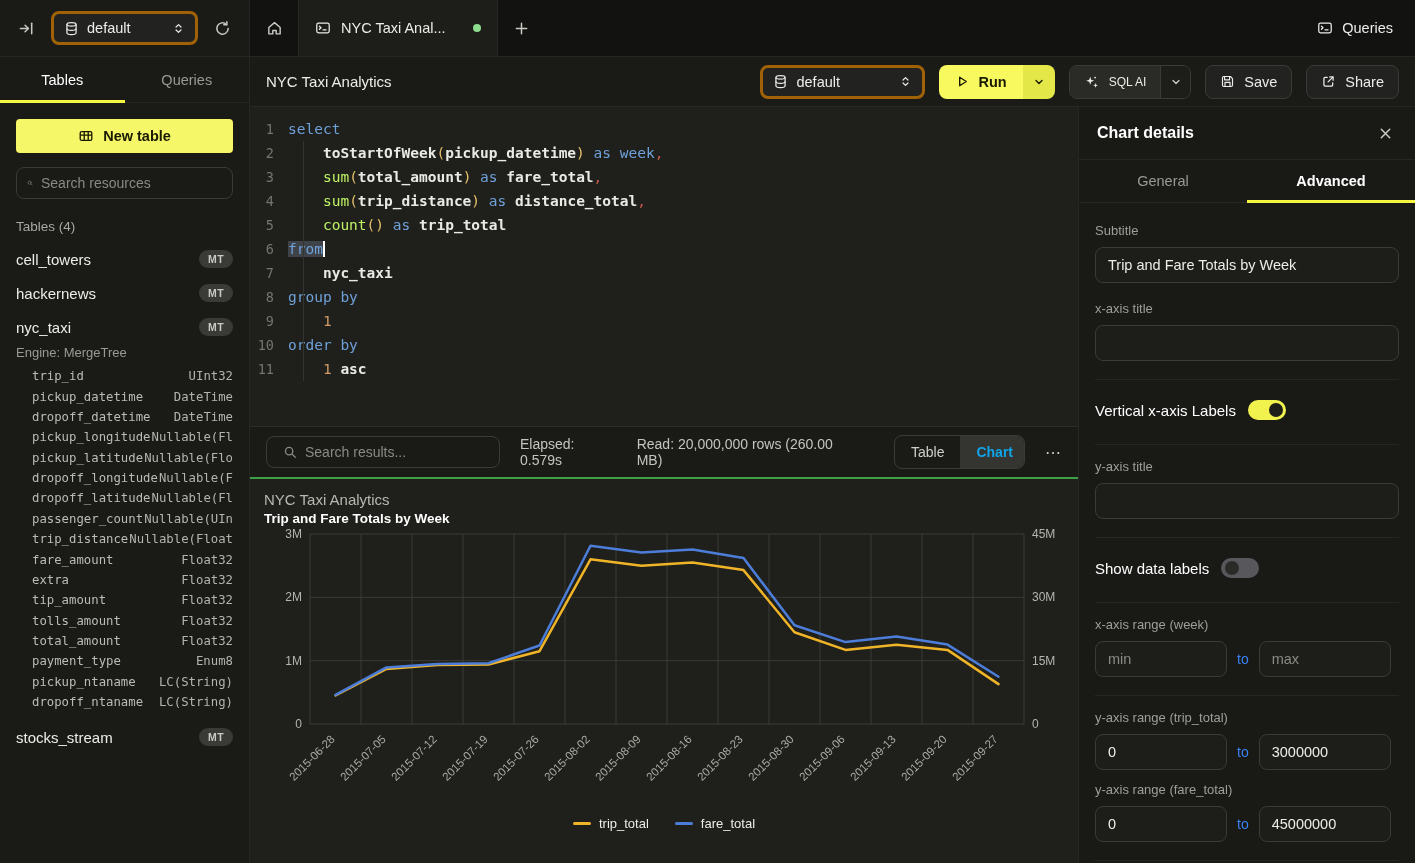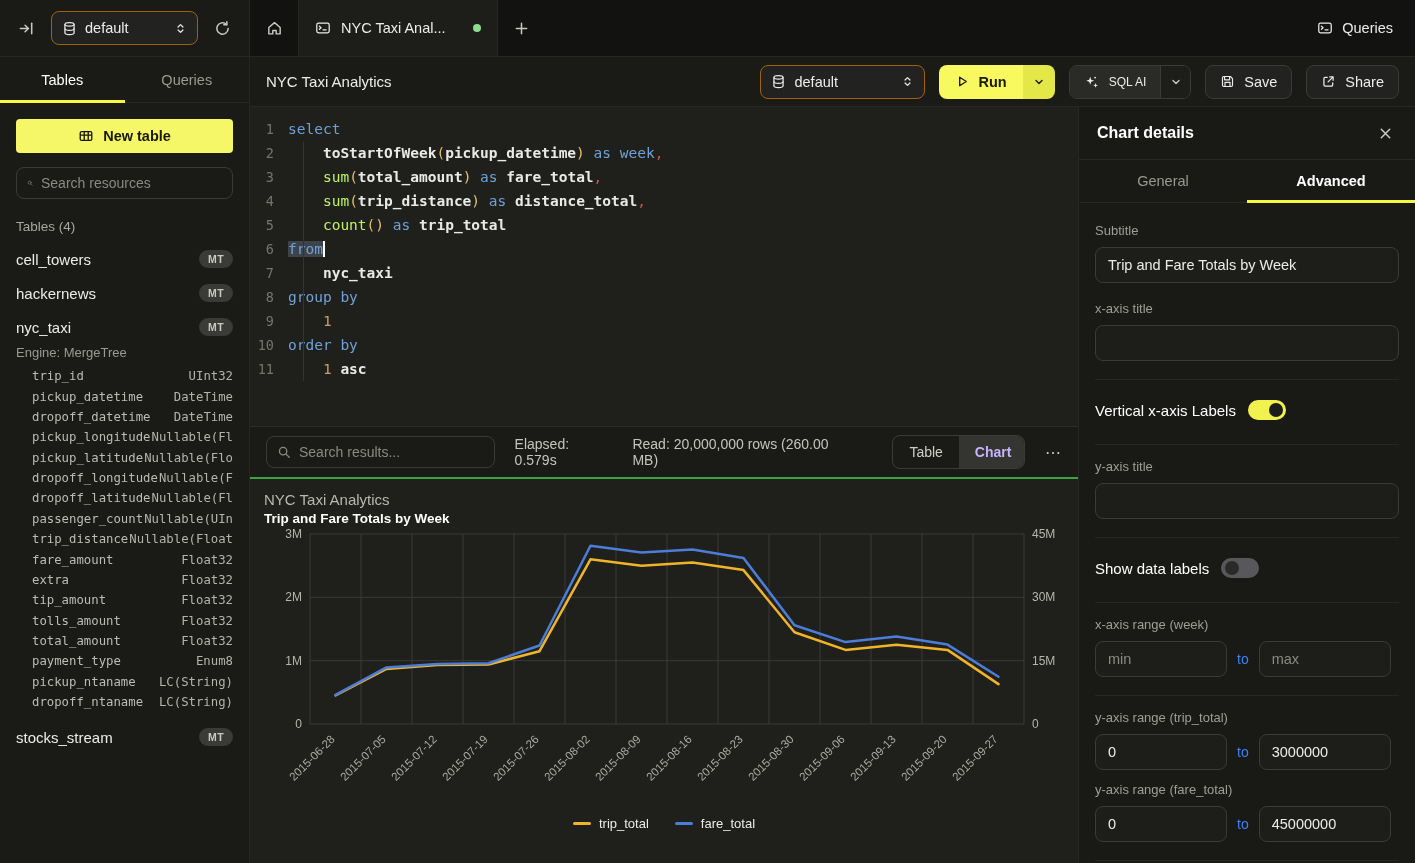--- a/index.html
+++ b/index.html
@@ -5,21 +5,21 @@
   * { margin:0; padding:0; box-sizing:border-box; }
   html,body { background:#0e0e0c; }
   body { font-family:"Liberation Sans", sans-serif; color:#e8e8e5; }
   .app { position:relative; width:1415px; height:863px; background:#121210; overflow:hidden;
          display:grid; grid-template-columns:250px 828px 337px; grid-template-rows:57px 50px 1fr; }
 
   
   .topbar { grid-column:1/4; grid-row:1; display:flex; align-items:stretch; background:#121210; border-bottom:1px solid #262622; }
   .topbar-left { width:250px; flex:0 0 250px; display:flex; align-items:center; gap:12px; padding:0 14px; background:#1a1a17; border-right:1px solid #262622; }
   .iconbtn { background:none; border:none; color:#c9c9c4; display:flex; align-items:center; justify-content:center; cursor:pointer; padding:4px; }
-  .select { display:flex; align-items:center; gap:8px; background:#222220; border:1px solid #a16207; border-radius:8px; height:34px; padding:0 10px; color:#ececea; font-size:14.5px; cursor:pointer; }
+  .select { display:flex; align-items:center; gap:8px; background:#222220; border:3px solid #a16207; border-radius:8px; height:34px; padding:0 10px; color:#ececea; font-size:14.5px; cursor:pointer; }
   .select .grow { flex:1; }
   .tabstrip { flex:1; display:flex; align-items:stretch; background:#121210; }
   .home-btn { width:48px; display:flex; align-items:center; justify-content:center; color:#c9c9c4; cursor:pointer; }
   .tab { display:flex; align-items:center; gap:10px; padding:0 16px; width:200px; background:#1d1d1a; border-left:1px solid #262622; border-right:1px solid #262622; color:#ececea; font-size:14.5px; cursor:pointer; }
   .tab .ttl { flex:1; white-space:nowrap; overflow:hidden; }
   .dot { width:8px; height:8px; border-radius:50%; background:#8edc8e; }
   .plus-btn { width:46px; display:flex; align-items:center; justify-content:center; color:#c9c9c4; font-size:20px; cursor:pointer; }
   .topbar-right { display:flex; align-items:center; padding:0 22px; }
   .queries-link { display:flex; align-items:center; gap:9px; color:#ececea; font-size:14.5px; cursor:pointer; }
 
@@ -65,28 +65,28 @@
   .tk-fn { color:#bef264; }
   .tk-par { color:#e2c069; }
   .tk-id { color:#e9e9e6; font-weight:bold; }
   .tk-num { color:#d19a66; }
   .tk-pun { color:#c75b4b; }
   .tk-pl { color:#e9e9e6; }
   .sel { background:#3e434a; box-shadow:2px 0 0 #ffffff; }
 
   
   .results-bar { height:50px; flex:0 0 50px; display:flex; align-items:center; gap:20px; padding:0 16px; background:#1a1a17; }
-  .res-search { display:flex; align-items:center; gap:8px; width:234px; height:32px; border:1px solid #3a3a37; border-radius:8px; padding:0 10px; color:#8a8a84; }
+  .res-search { display:flex; align-items:center; gap:8px; width:234px; height:32px; border:1px solid #3a3a37; border-radius:8px; padding:0 16px; color:#8a8a84; }
   .res-search input { flex:1; min-width:0; background:none; border:none; outline:none; color:#ececea; font-size:14px; font-family:inherit; }
   .res-search input::placeholder { color:#8a8a84; }
   .meta { font-size:14px; color:#c4c4bf; }
   .spacer { flex:1; }
   .seg { display:flex; height:34px; border:1px solid #3a3a37; border-radius:8px; overflow:hidden; }
   .seg-item { display:flex; align-items:center; padding:0 16px; font-size:14px; color:#cfcfca; cursor:pointer; }
-  .seg-item.active { background:#343431; color:#c4b5fd; font-weight:bold; }
+  .seg-item.active { background:#343431; color:#0ea5e9; font-weight:bold; }
   .more-btn { color:#c9c9c4; font-size:16px; letter-spacing:1px; background:none; border:none; cursor:pointer; }
   .green-rule { height:2px; flex:0 0 2px; background:#3fa046; }
 
   
   .chart-panel { flex:1; background:#1f1f1b; padding:12px 0 0 14px; overflow:hidden; }
   .chart-title { font-size:15px; color:#b8b8b2; }
   .chart-subtitle { font-size:13.5px; color:#fff; font-weight:bold; margin-top:3px; }
   .legend { display:flex; justify-content:center; gap:26px; margin-top:2px; margin-right:14px; }
   .legend-item { display:flex; align-items:center; gap:8px; cursor:pointer; }
   .legend-swatch { width:18px; height:3px; border-radius:2px; }

